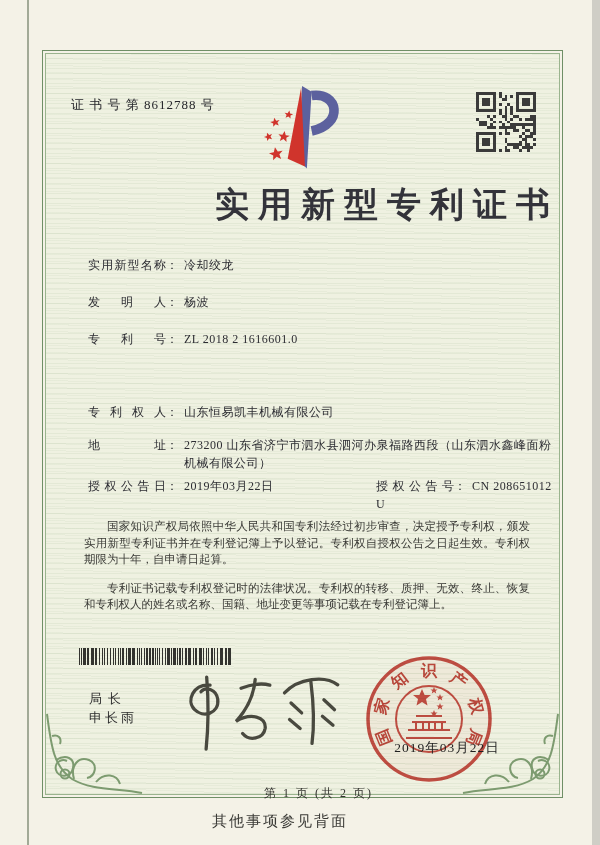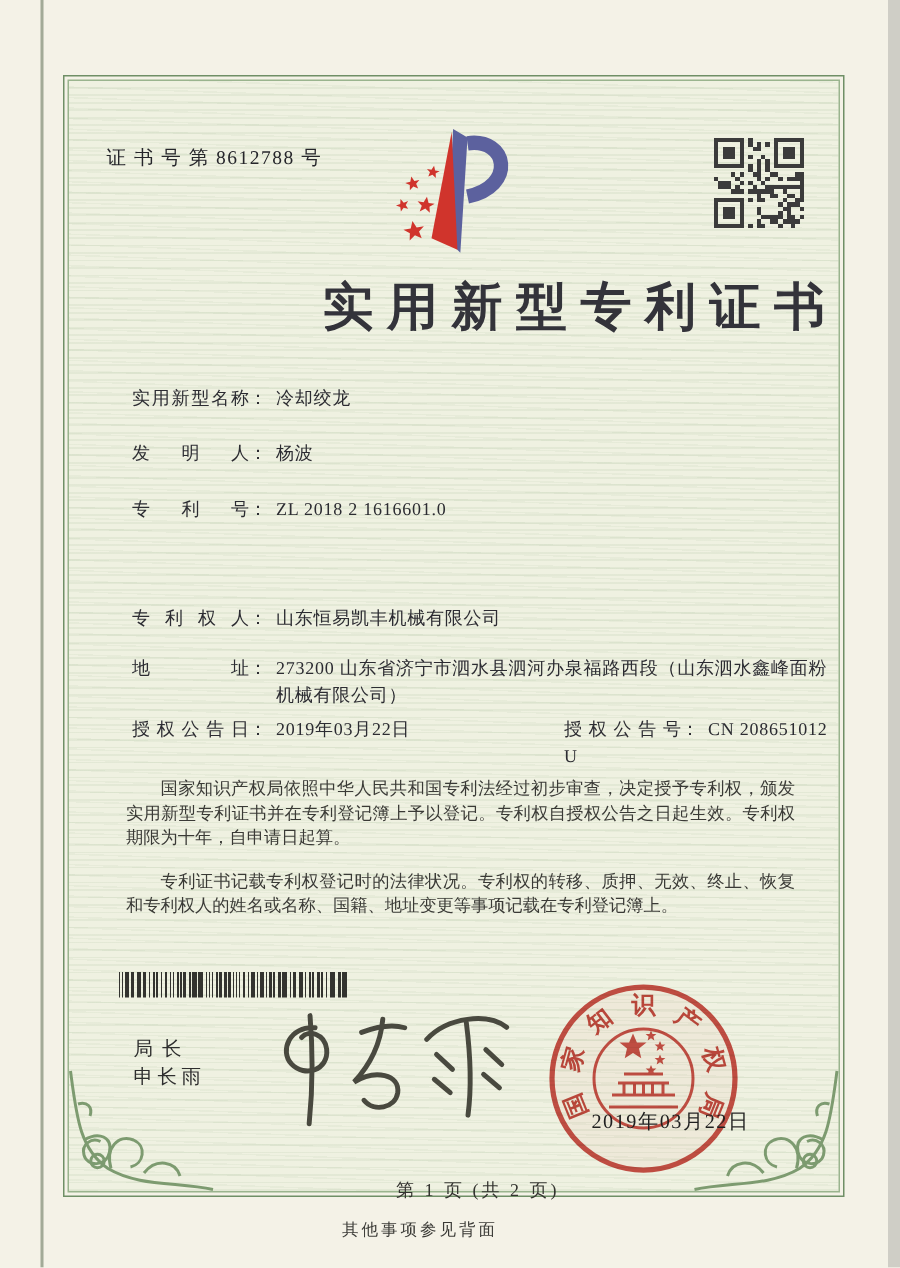--- a/index.html
+++ b/index.html
@@ -46,21 +46,21 @@
   .seal-char{position:absolute;left:50%;top:50%;font-size:16px;font-weight:700;color:#c23b32;
              font-family:"Liberation Sans","DejaVu Sans",sans-serif;}
   .seal-date{position:absolute;left:326px;top:685px;width:150px;text-align:center;
              font-size:13.5px;letter-spacing:1px;color:#1f1f1f;z-index:3;}
   .page-info{position:absolute;left:16px;top:731px;width:100%;text-align:center;
              font-size:12px;letter-spacing:2px;color:#33332f;}
   .orn{position:absolute;pointer-events:none;}
   .orn.bl{left:-2px;bottom:-2px;width:100px;height:86px;}
   .orn.br{right:-2px;bottom:-2px;width:100px;height:86px;transform:scaleX(-1);}
   .back-note{position:absolute;left:0;top:812px;width:560px;text-align:center;
-             font-size:11px;letter-spacing:2px;color:#3a3a36;}
+             font-size:15px;letter-spacing:2px;color:#3a3a36;}
 </style>
 </head>
 <body>
 
 <div class="page">
   <div class="scan-left"></div>
   <div class="scan-right"></div>
 
   <div class="frame">
     <div class="frame-inner">

